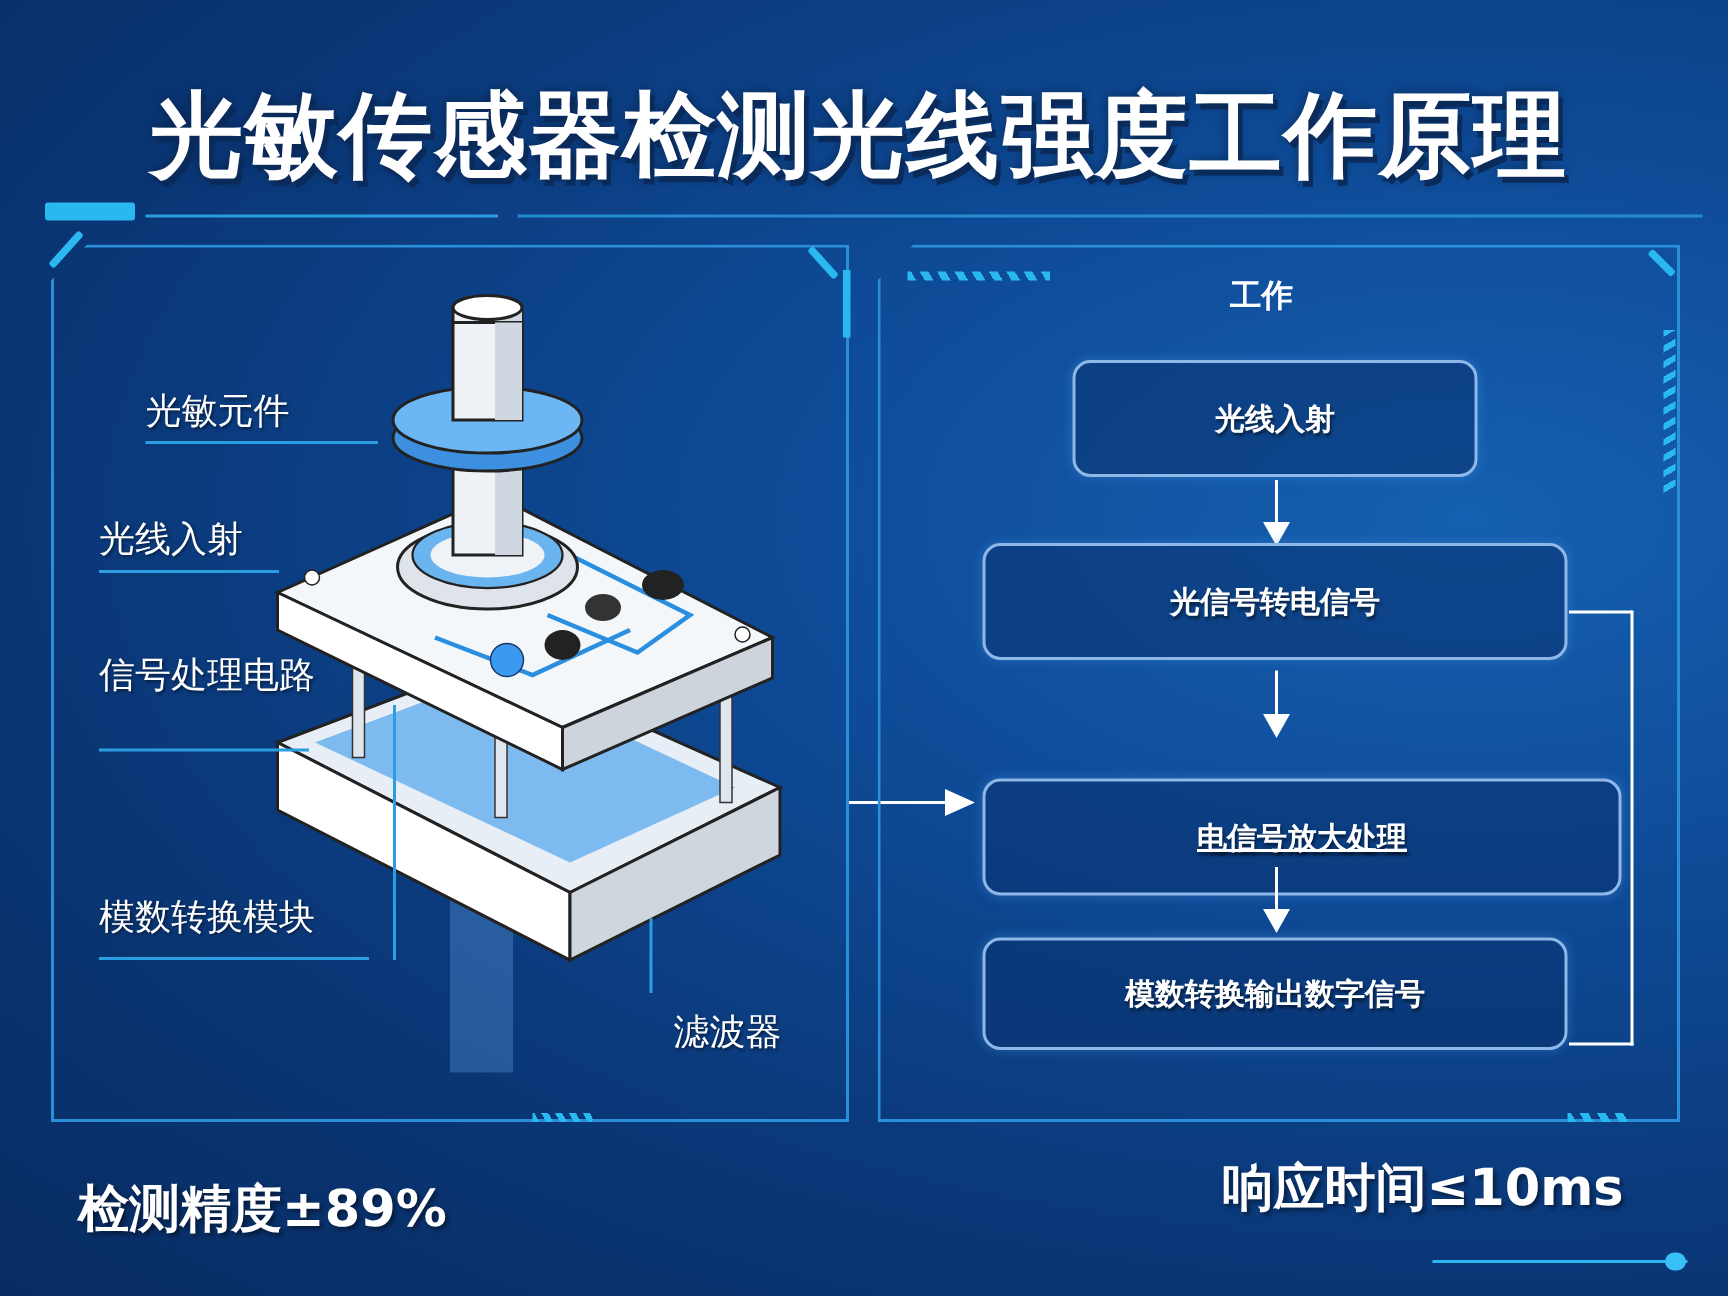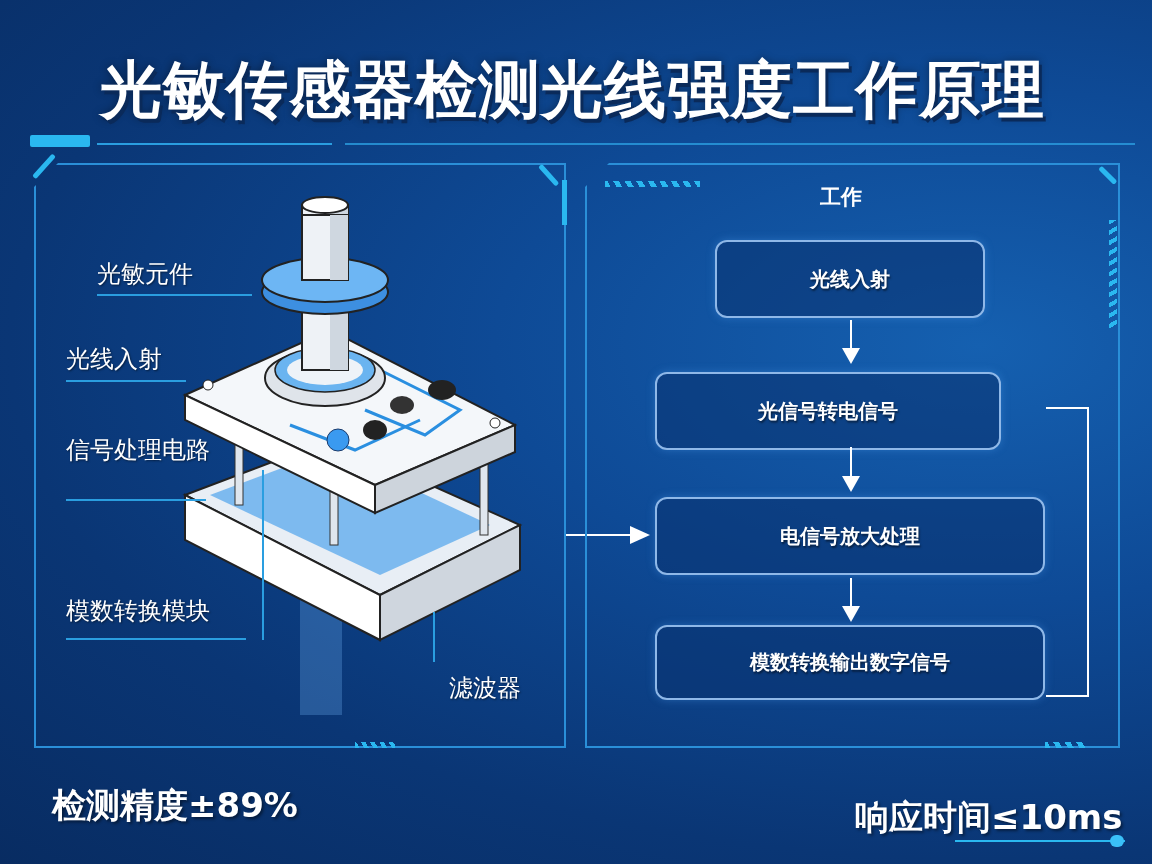--- a/index.html
+++ b/index.html
@@ -137,30 +137,30 @@
 <div class="corner" style="left:1100px;top:165px;width:22px;transform:rotate(45deg);transform-origin:left;"></div>
 <div style="position:absolute;left:1109px;top:220px;width:8px;height:110px;background:repeating-linear-gradient(150deg,#2ab8f0 0 4px,transparent 4px 9px);"></div>
 <div style="position:absolute;left:1045px;top:742px;width:40px;height:6px;background:repeating-linear-gradient(60deg,#2ab8f0 0 5px,transparent 5px 10px);"></div>
 
 <div class="flow-title">工作</div>
 
 <div class="flow-box" style="left:715px;top:240px;width:270px;height:78px;">光线入射</div>
 <div class="arrow-v" style="left:850px;top:320px;height:30px;"></div>
 <div class="arrow-head-down" style="left:842px;top:348px;"></div>
 
-<div class="flow-box" style="left:655px;top:372px;width:346px;height:78px;">光信号转电信号</div>
+<div class="flow-box" style="left:655px;top:362px;width:390px;height:78px;">光信号转电信号</div>
 <div class="arrow-v" style="left:850px;top:447px;height:30px;"></div>
 <div class="arrow-head-down" style="left:842px;top:476px;"></div>
 
-<div class="flow-box" style="left:655px;top:497px;width:390px;height:78px;">电信号放大处理</div>
+<div class="flow-box" style="left:655px;top:519px;width:426px;height:78px;text-decoration:underline;">电信号放大处理</div>
 <div class="arrow-v" style="left:850px;top:578px;height:30px;"></div>
 <div class="arrow-head-down" style="left:842px;top:606px;"></div>
 
 <div class="flow-box" style="left:655px;top:625px;width:390px;height:75px;">模数转换输出数字信号</div>
 
 <div class="loop-line" style="left:1046px;top:407px;width:42px;height:2px;"></div>
 <div class="loop-line" style="left:1087px;top:407px;width:2px;height:290px;"></div>
 <div class="loop-line" style="left:1046px;top:695px;width:43px;height:2px;"></div>
 
 <div class="stat" style="left:52px;top:783px;">检测精度±89%</div>
-<div class="stat" style="left:815px;top:795px;margin-left:40px;">响应时间≤10ms</div>
+<div class="stat" style="left:815px;top:769px;">响应时间≤10ms</div>
 <div style="position:absolute;left:955px;top:840px;width:170px;height:2px;background:#2ab8f0;"></div>
 <div style="position:absolute;left:1110px;top:835px;width:14px;height:12px;border-radius:6px;background:#3ac0f8;"></div>
 
 </body></html>

